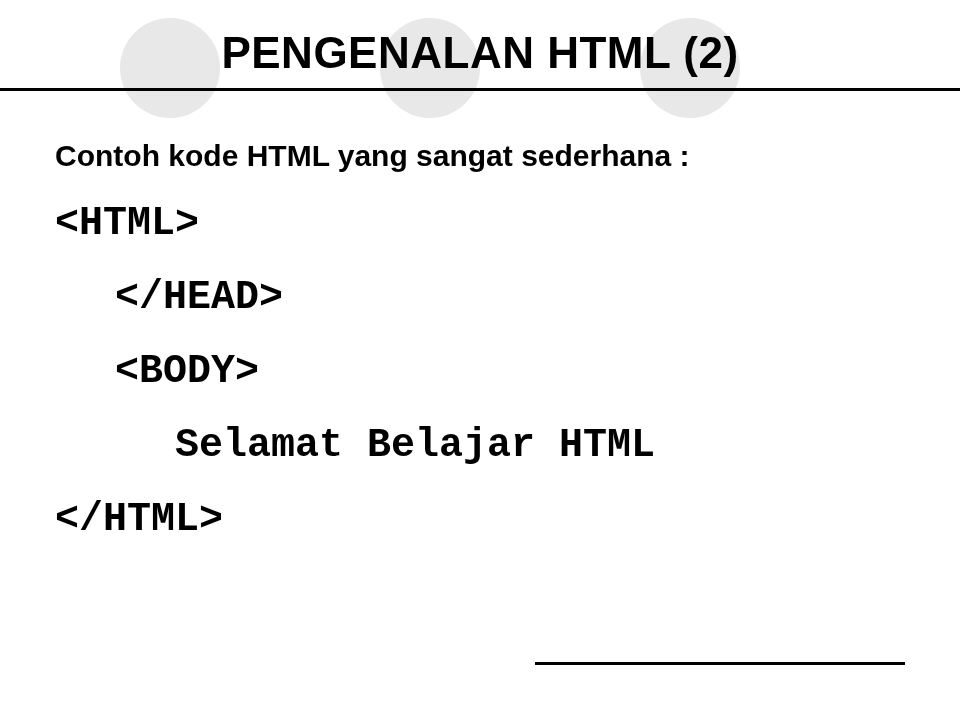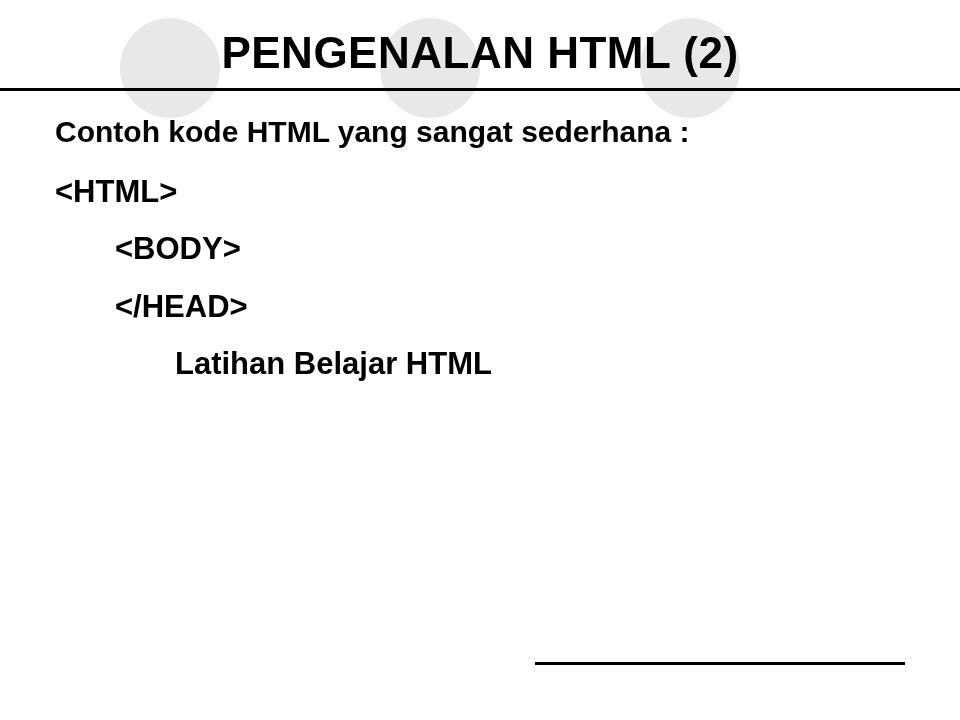--- a/index.html
+++ b/index.html
@@ -68,24 +68,25 @@
       top: 115px;
       left: 55px;
       right: 55px;
     }
     .intro {
       font-family: "Century Gothic", "Trebuchet MS", Arial, sans-serif;
       font-size: 30px;
       font-weight: bold;
       color: #000;
       margin-bottom: 14px;
+      margin-top: 24px;
     }
     .code-block {
-      font-family: Liberation Sans, sans-serif;
-      font-size: 31px;
+      font-family: Liberation Mono, monospace;
+      font-size: 40px;
       font-weight: bold;
       color: #000;
       line-height: 1.85;
     }
     .indent-1 {
       padding-left: 60px;
     }
     .indent-2 {
       padding-left: 120px;
     }
@@ -106,20 +107,21 @@
   <div class="bg-circle circle-2"></div>
   <div class="bg-circle circle-3"></div>
 
   <div class="title">PENGENALAN HTML (2)</div>
   <div class="hr-top"></div>
 
   <div class="content">
     <div class="intro">Contoh kode HTML yang sangat sederhana :</div>
     <div class="code-block">
       <div>&lt;HTML&gt;</div>
+      <div class="indent-1">&lt;/HEAD&gt;</div>
       <div class="indent-1">&lt;BODY&gt;</div>
-      <div class="indent-1">&lt;/HEAD&gt;</div>
-      <div class="indent-2">Latihan Belajar HTML</div>
+      <div class="indent-2">Selamat Belajar HTML</div>
+      <div>&lt;/HTML&gt;</div>
     </div>
   </div>
 
   <div class="hr-bottom"></div>
 </div>
 
 </body></html>

